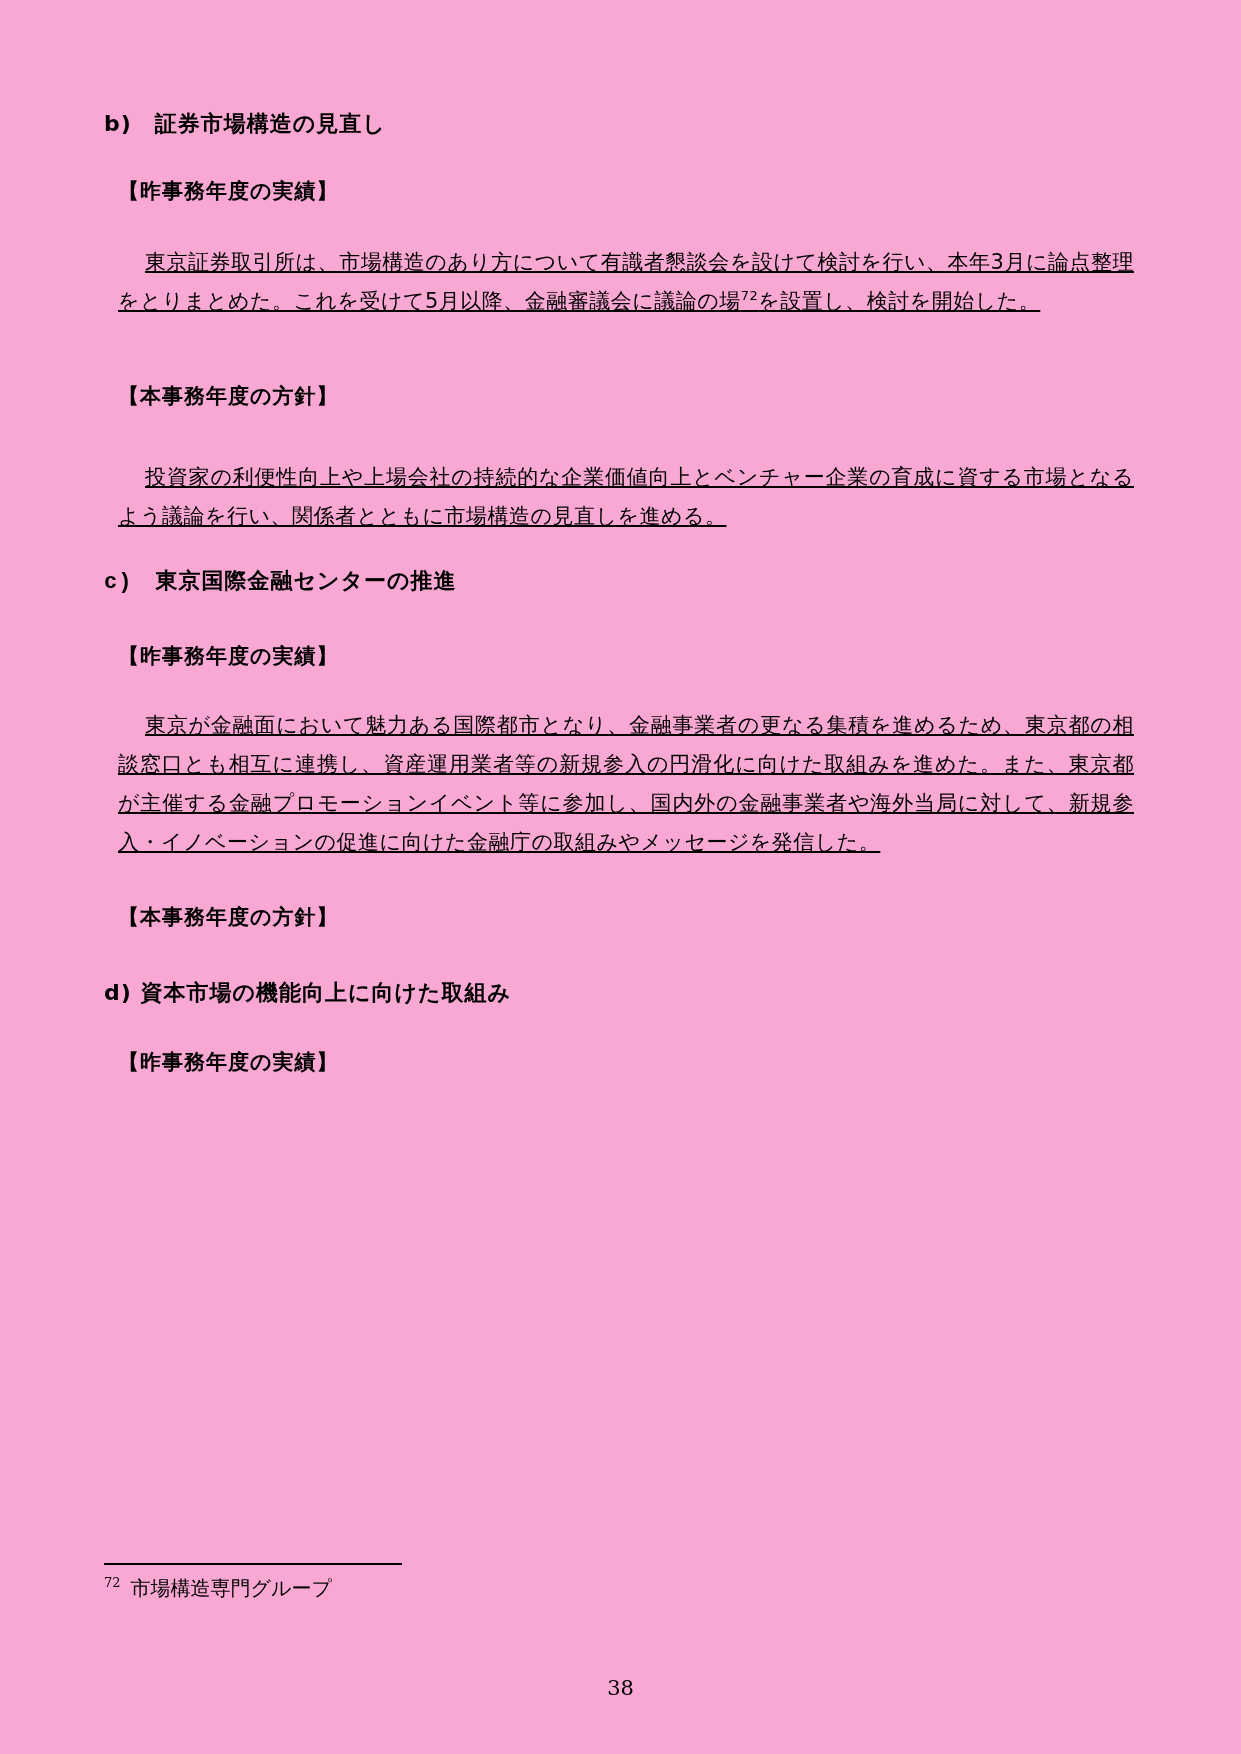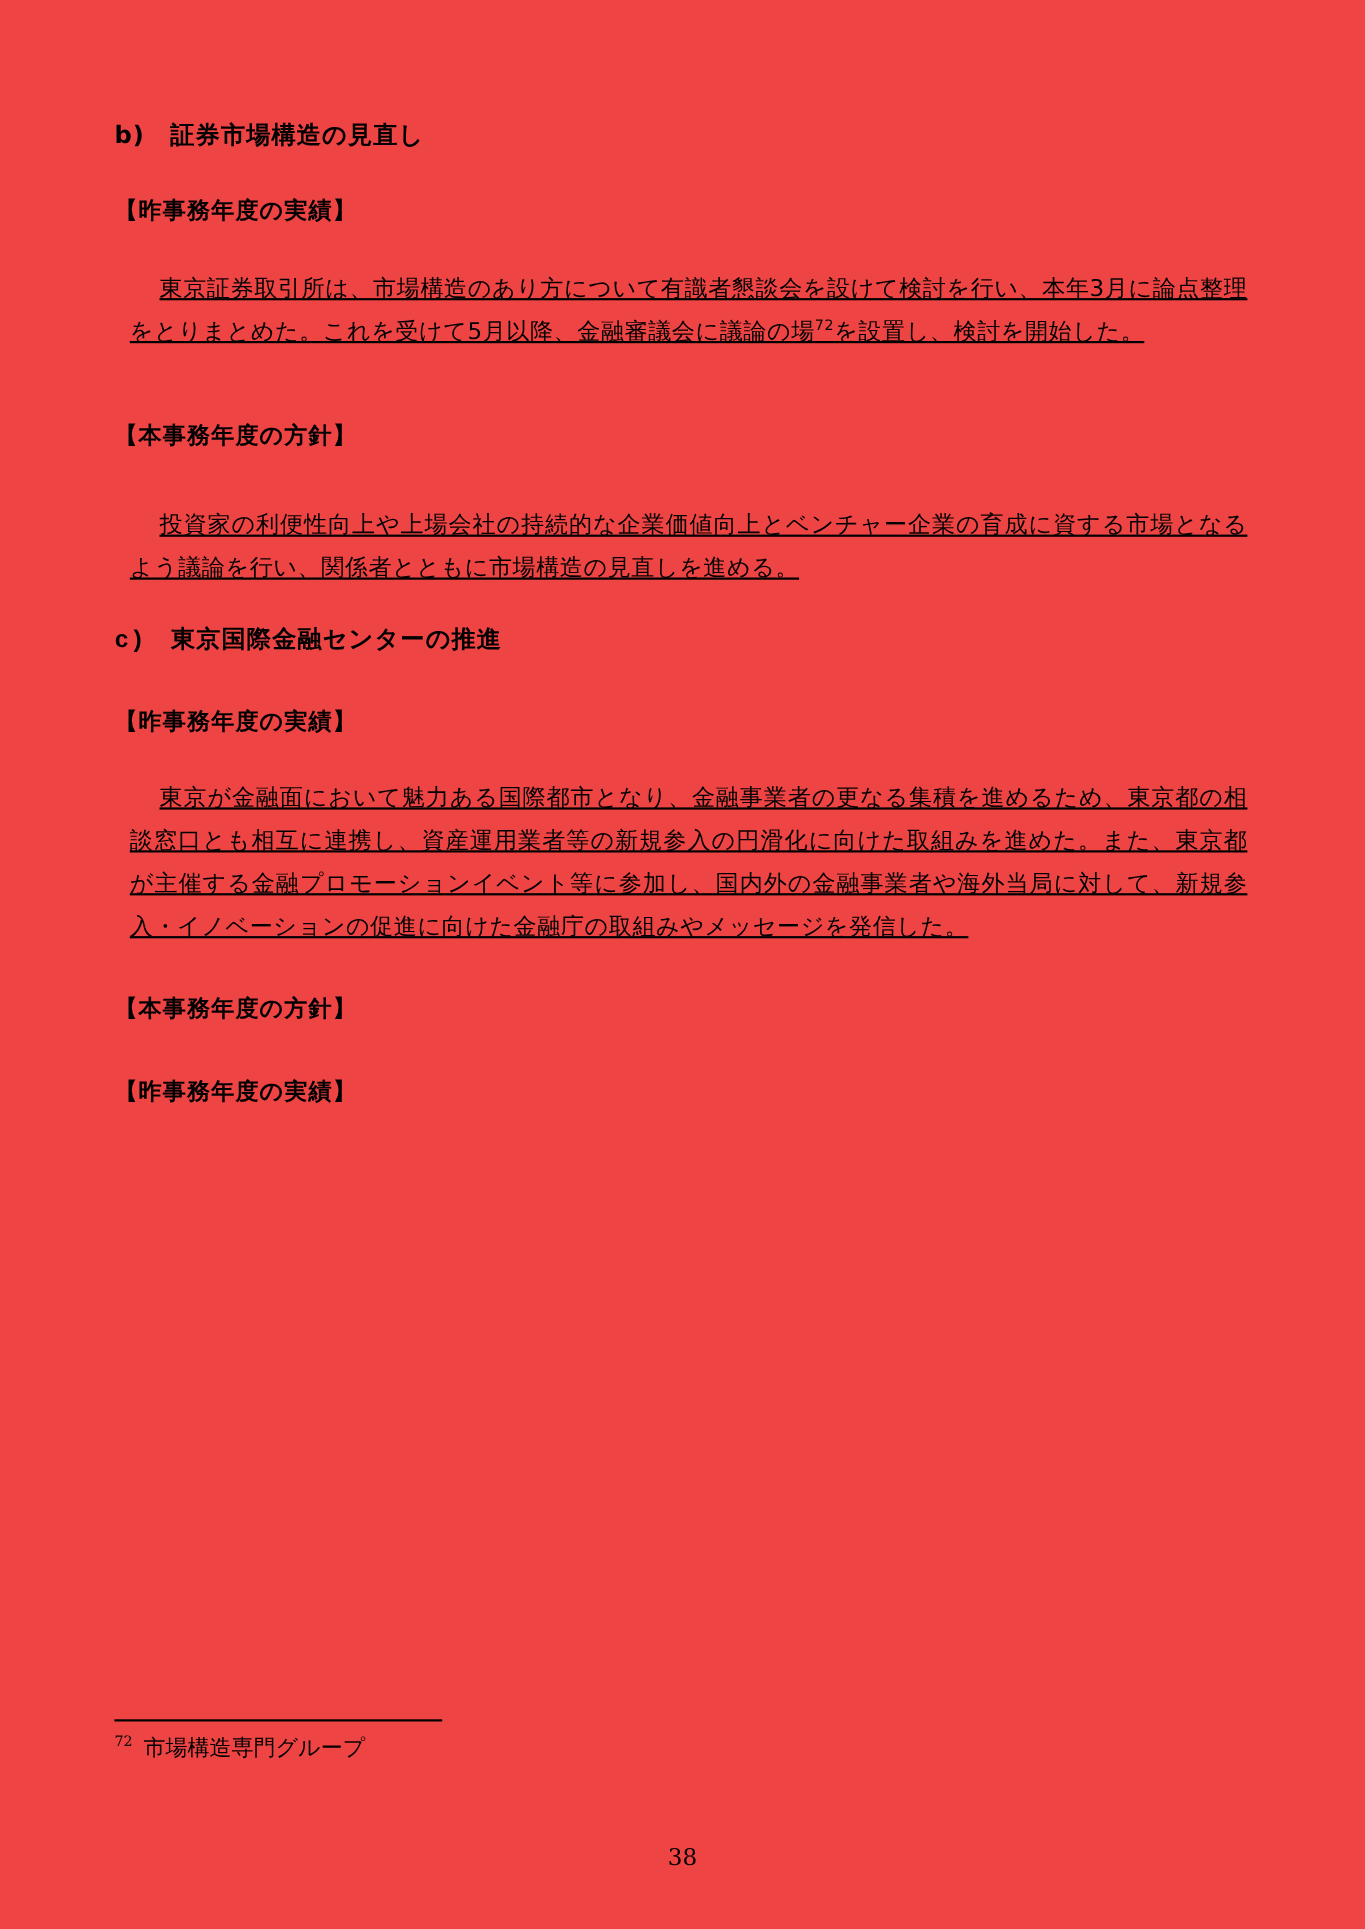--- a/index.html
+++ b/index.html
@@ -9,40 +9,40 @@
     height: 1754px;
     position: relative;
     font-family: "DejaVu Sans", sans-serif;
     color: #000000;
   }
   .page {
     position: absolute;
     left: 0; top: 0;
     width: 1241px;
     height: 1754px;
-    background: #ef4444;
+    background: #f9a8d4;
     overflow: hidden;
   }
   .content {
     position: absolute;
     left: 104px;
     top: 110px;
     width: 1033px;
   }
   .sec-heading {
     font-size: 22px;
     font-weight: bold;
     line-height: 28px;
     letter-spacing: 1px;
   }
   .sub-heading {
     font-size: 21px;
     font-weight: bold;
     line-height: 27px;
-    margin-left: 0;
+    margin-left: 14px;
     letter-spacing: 1px;
   }
   .para {
     font-size: 21px;
     line-height: 39px;
     margin-left: 14px;
     width: 1016px;
     text-align: justify;
     text-indent: 27px;
     letter-spacing: 0.5px;
@@ -119,20 +119,21 @@
 
     <div class="sec-heading mb-hc">c)　東京国際金融センターの推進</div>
 
     <div class="sub-heading mb-sc1">【昨事務年度の実績】</div>
 
     <p class="para mb-p3">東京が金融面において魅力ある国際都市となり、金融事業者の更なる集積を進めるため、東京都の相談窓口とも相互に連携し、資産運用業者等の新規参入の円滑化に向けた取組みを進めた。また、東京都が主催する金融プロモーションイベント等に参加し、国内外の金融事業者や海外当局に対して、新規参入・イノベーションの促進に向けた金融庁の取組みやメッセージを発信した。</p>
 
     <div class="sub-heading mb-sc2">【本事務年度の方針】</div>
 
 
+    <div class="sec-heading mb-hd">d) 資本市場の機能向上に向けた取組み</div>
 
     <div class="sub-heading mb-sd1">【昨事務年度の実績】</div>
 
 
   </div>
 
   <div class="footnote-area">
     <div class="footnote-rule"></div>
     <div class="footnote"><sup>72</sup><span class="fn-text">市場構造専門グループ</span></div>
   </div>

